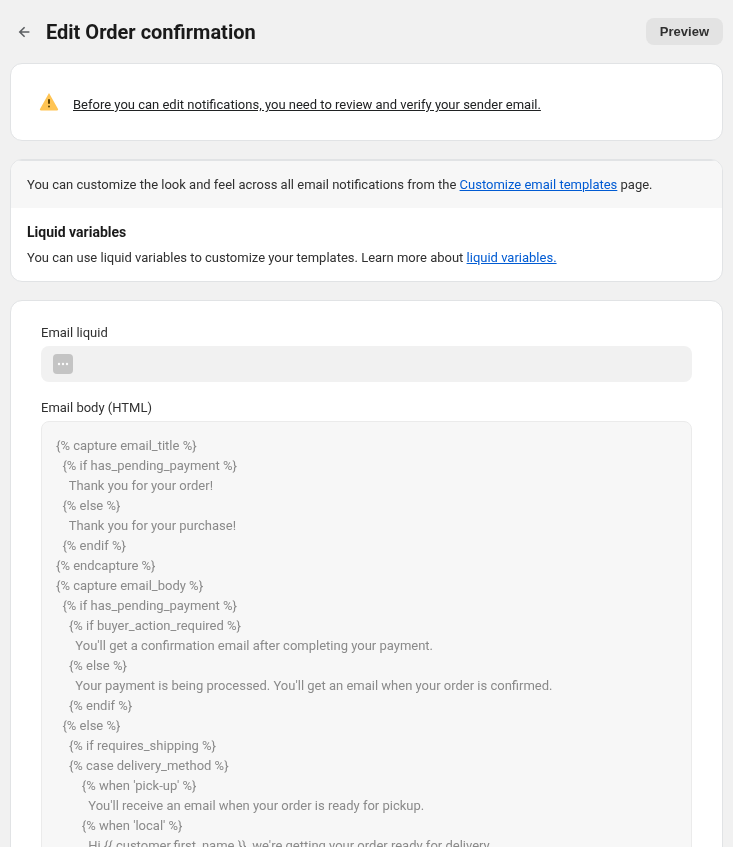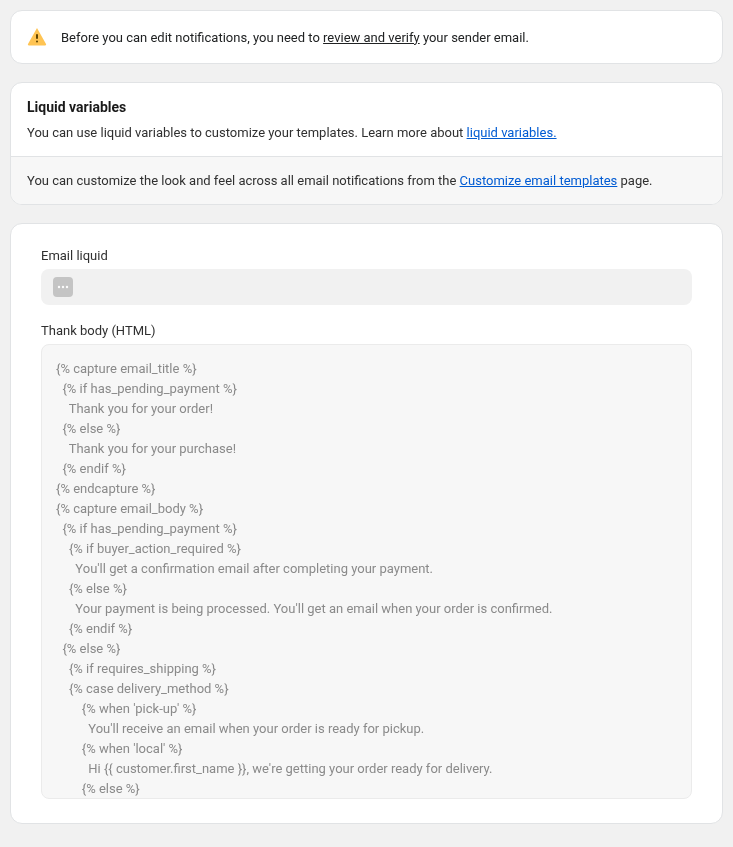--- a/index.html
+++ b/index.html
@@ -42,23 +42,24 @@
     }
     .card {
       background: #fff;
       border: 1px solid #e1e3e5;
       border-radius: 12px;
       margin-bottom: 18px;
       overflow: hidden;
     }
     .warning-banner {
       display: flex;
-      align-items: center;
+      align-items: flex-end;
       gap: 14px;
-      padding: 16px;
+      padding: 28px;
+      text-decoration: underline;
     }
     .warning-icon {
       width: 20px;
       height: 20px;
       flex-shrink: 0;
     }
     .warning-text { font-size: 13px; color: #202223; }
     .warning-text .link { text-decoration: underline; color: #202223; cursor: pointer; }
     .card-section { padding: 16px; }
     .card-section.bordered { border-top: 1px solid #e1e3e5; background: #f7f7f7; }
@@ -111,62 +112,73 @@
       font-size: 13px;
       line-height: 20px;
       color: #8a8a8a;
       white-space: pre;
     }
   </style>
 </head>
 <body>
 
 <div class="container">
+  <div class="header">
+    <div class="header-left">
+      <div class="back-arrow">
+        <svg width="16" height="16" viewBox="0 0 20 20" fill="none" stroke="currentColor" stroke-width="2">
+            <path d="M12 4l-6 6 6 6M6 10h12"></path>
+          </svg>
+      </div>
+      <h1 class="page-title">Edit Order confirmation</h1>
+    </div>
+    <button class="preview-btn">Preview</button>
+  </div>
 
   <div class="card">
     <div class="warning-banner">
       <span class="warning-icon">
         <svg width="20" height="20" viewBox="0 0 20 20">
             <path fill="#ffc453" d="M10 1l9 16a1 1 0 0 1-.9 1.5H1.9A1 1 0 0 1 1 17L10 1z"></path>
             <rect x="9" y="7" width="2" height="5" rx="1" fill="#5e4200"></rect>
             <rect x="9" y="13.5" width="2" height="2" rx="1" fill="#5e4200"></rect>
           </svg>
       </span>
       <span class="warning-text">
         <span>Before you can edit notifications, you need to </span><a class="link">review and verify</a><span> your sender email.</span>
       </span>
     </div>
   </div>
 
   <div class="card">
+    <div class="card-section bordered">
+      <div class="section-body">
+        <span>You can customize the look and feel across all email notifications from the </span><a class="blue-link">Customize email templates</a><span> page.</span>
+      </div>
+    </div>
     <div class="card-section">
       <div class="section-title">Liquid variables</div>
       <div class="section-body">
         <span>You can use liquid variables to customize your templates. Learn more about </span><a class="blue-link">liquid variables.</a>
-      </div>
-    </div>
-    <div class="card-section bordered">
-      <div class="section-body">
-        <span>You can customize the look and feel across all email notifications from the </span><a class="blue-link">Customize email templates</a><span> page.</span>
       </div>
     </div>
   </div>
 
   <div class="card editor-card">
     <label class="field-label">Email liquid</label>
     <div class="subject-wrap">
       <div class="subject-more">
         <svg width="12" height="4" viewBox="0 0 12 4" fill="currentColor">
             <circle cx="2" cy="2" r="1.2"></circle>
             <circle cx="6" cy="2" r="1.2"></circle>
             <circle cx="10" cy="2" r="1.2"></circle>
           </svg>
       </div>
     </div>
-    <label class="field-label">Thank body (HTML)</label>
+    <label class="field-label">Email body (HTML)</label>
     <div class="body-area">
       <div class="body-code">{% capture email_title %}
   {% if has_pending_payment %}
     Thank you for your order!
   {% else %}
     Thank you for your purchase!
   {% endif %}
 {% endcapture %}
 {% capture email_body %}
   {% if has_pending_payment %}

